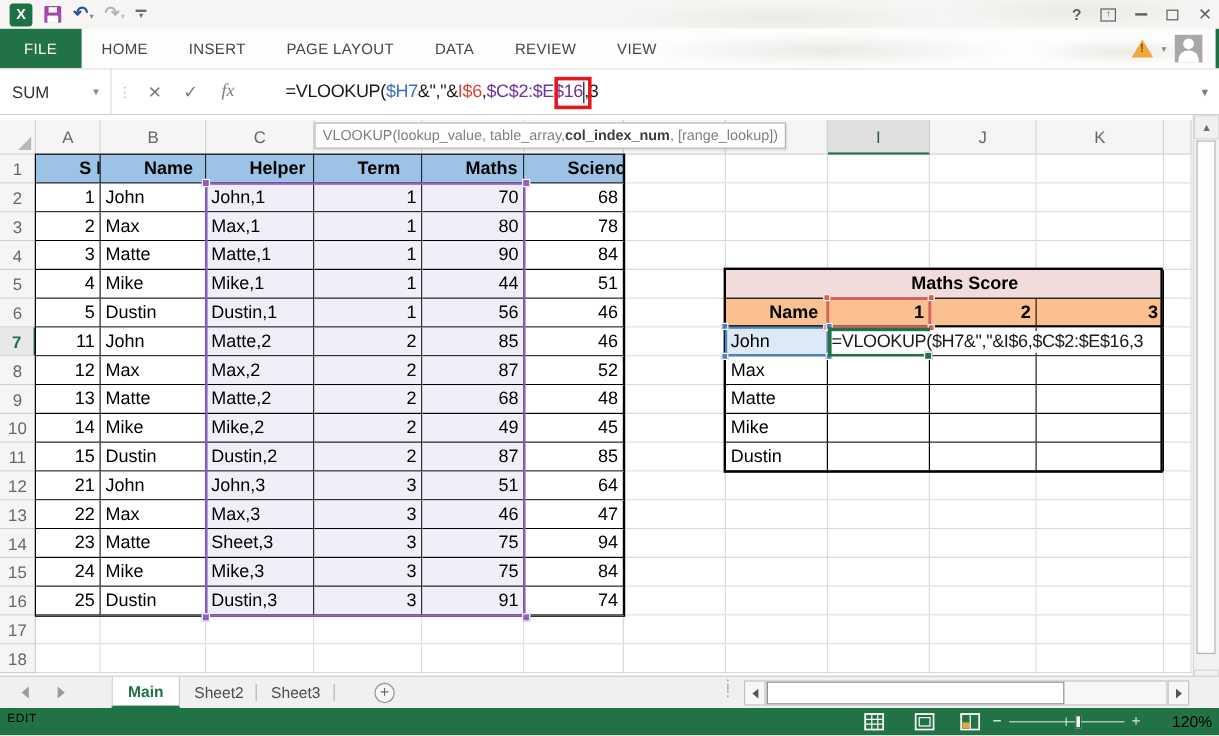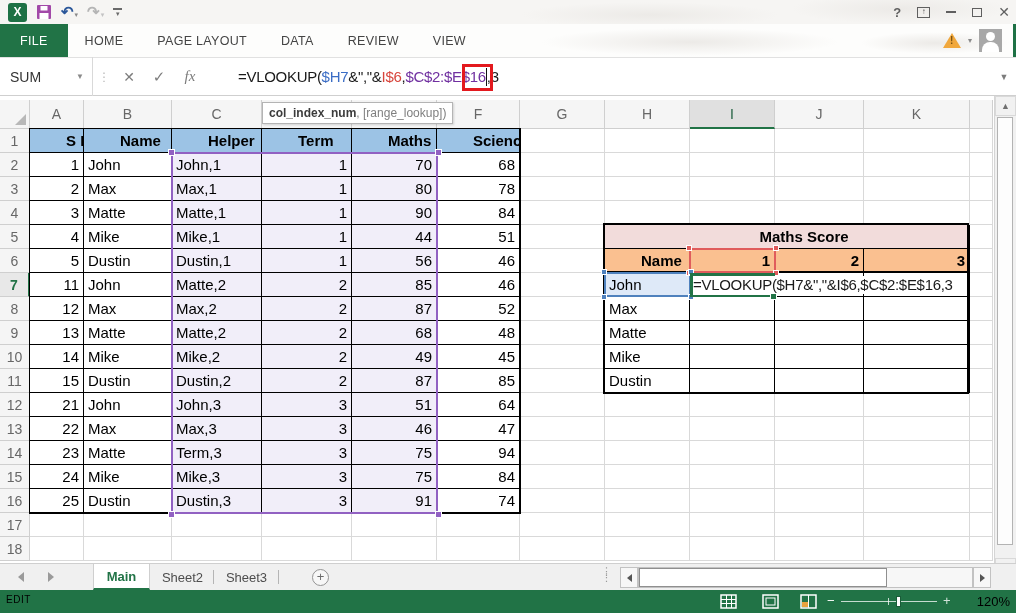--- a/index.html
+++ b/index.html
@@ -125,20 +125,21 @@
       <span style="font-size:14px;">✕</span>
     </div>
   </div>
 
   <div id="tabrow" class="abs">
     <div class="cloud abs" style="left:540px;top:4px;width:300px;height:28px;"></div>
     <div class="cloud abs" style="left:860px;top:8px;width:150px;height:22px;"></div>
     <div id="tabs">
         <div class="rtab active">FILE</div>
         <div class="rtab">HOME</div>
+        <div class="rtab">INSERT</div>
         <div class="rtab">PAGE LAYOUT</div>
         <div class="rtab">DATA</div>
         <div class="rtab">REVIEW</div>
         <div class="rtab">VIEW</div>
       </div>
     <div id="tabrow-right" class="abs">
       <span class="warn-tri"></span>
       <span style="font-size:8px;color:#8a8a8a;">▾</span>
       <span class="avatar"></span>
     </div>
@@ -152,20 +153,21 @@
   </div>
   <div id="fdots" class="abs">⋮</div>
   <div class="fbtn abs" style="left:118px;width:22px;font-size:14px;">✕</div>
   <div class="fbtn abs" style="left:148px;width:22px;font-size:15px;">✓</div>
   <div class="fbtn abs" style="left:178px;width:24px;font-size:15px;font-style:italic;font-family:'Liberation Serif',serif;">fx</div>
   <div id="formula-text" class="abs"><span style="color: rgb(26, 26, 26);">=VLOOKUP(</span><span style="color: rgb(59, 109, 197);">$H7</span><span style="color: rgb(26, 26, 26);">&amp;","&amp;</span><span style="color: rgb(216, 69, 60);">I$6</span><span style="color: rgb(26, 26, 26);">,</span><span style="color: rgb(112, 48, 160);">$C$2:$E$16</span><span id="fbar-caret2"></span><span style="color: rgb(26, 26, 26);">,3</span></div>
   <div id="fbar-chevron" class="abs">▼</div>
   <div id="red-annotation" class="abs"></div>
 
   <div id="fn-tooltip" class="abs">
+    <span>VLOOKUP(lookup_value, table_array, </span>
       <b>col_index_num</b>
       <span>, [range_lookup])</span>
   </div>
 
   <div id="grid" class="abs">
       <div class="abs" id=""></div>
       <div id="corner" class="abs"></div>
       <div class="colhdr abs" style="left: 30px; width: 54px;">A</div>
       <div class="colhdr abs" style="left: 84px; width: 88px;">B</div>
       <div class="colhdr abs" style="left: 172px; width: 90px;">C</div>
@@ -347,21 +349,21 @@
       <div class="cell abs blk num" style="left: 352px; top: 321px; width: 85px; height: 24px; background: rgb(241, 238, 249);">46</div>
       <div class="cell abs blk num" style="left: 437px; top: 321px; width: 83px; height: 24px;">47</div>
       <div class="cell abs" style="left: 520px; top: 321px; width: 85px; height: 24px;"></div>
       <div class="cell abs" style="left: 605px; top: 321px; width: 85px; height: 24px;"></div>
       <div class="cell abs" style="left: 690px; top: 321px; width: 85px; height: 24px;"></div>
       <div class="cell abs" style="left: 775px; top: 321px; width: 89px; height: 24px;"></div>
       <div class="cell abs" style="left: 864px; top: 321px; width: 106px; height: 24px;"></div>
       <div class="cell abs" style="left: 970px; top: 321px; width: 23px; height: 24px;"></div>
       <div class="cell abs blk num" style="left: 30px; top: 345px; width: 54px; height: 24px;">23</div>
       <div class="cell abs blk txt" style="left: 84px; top: 345px; width: 88px; height: 24px;">Matte</div>
-      <div class="cell abs blk txt" style="left: 172px; top: 345px; width: 90px; height: 24px; background: rgb(241, 238, 249);">Term,3</div>
+      <div class="cell abs blk txt" style="left: 172px; top: 345px; width: 90px; height: 24px; background: rgb(241, 238, 249);">Sheet,3</div>
       <div class="cell abs blk num" style="left: 262px; top: 345px; width: 90px; height: 24px; background: rgb(241, 238, 249);">3</div>
       <div class="cell abs blk num" style="left: 352px; top: 345px; width: 85px; height: 24px; background: rgb(241, 238, 249);">75</div>
       <div class="cell abs blk num" style="left: 437px; top: 345px; width: 83px; height: 24px;">94</div>
       <div class="cell abs" style="left: 520px; top: 345px; width: 85px; height: 24px;"></div>
       <div class="cell abs" style="left: 605px; top: 345px; width: 85px; height: 24px;"></div>
       <div class="cell abs" style="left: 690px; top: 345px; width: 85px; height: 24px;"></div>
       <div class="cell abs" style="left: 775px; top: 345px; width: 89px; height: 24px;"></div>
       <div class="cell abs" style="left: 864px; top: 345px; width: 106px; height: 24px;"></div>
       <div class="cell abs" style="left: 970px; top: 345px; width: 23px; height: 24px;"></div>
       <div class="cell abs blk num" style="left: 30px; top: 369px; width: 54px; height: 24px;">24</div>

